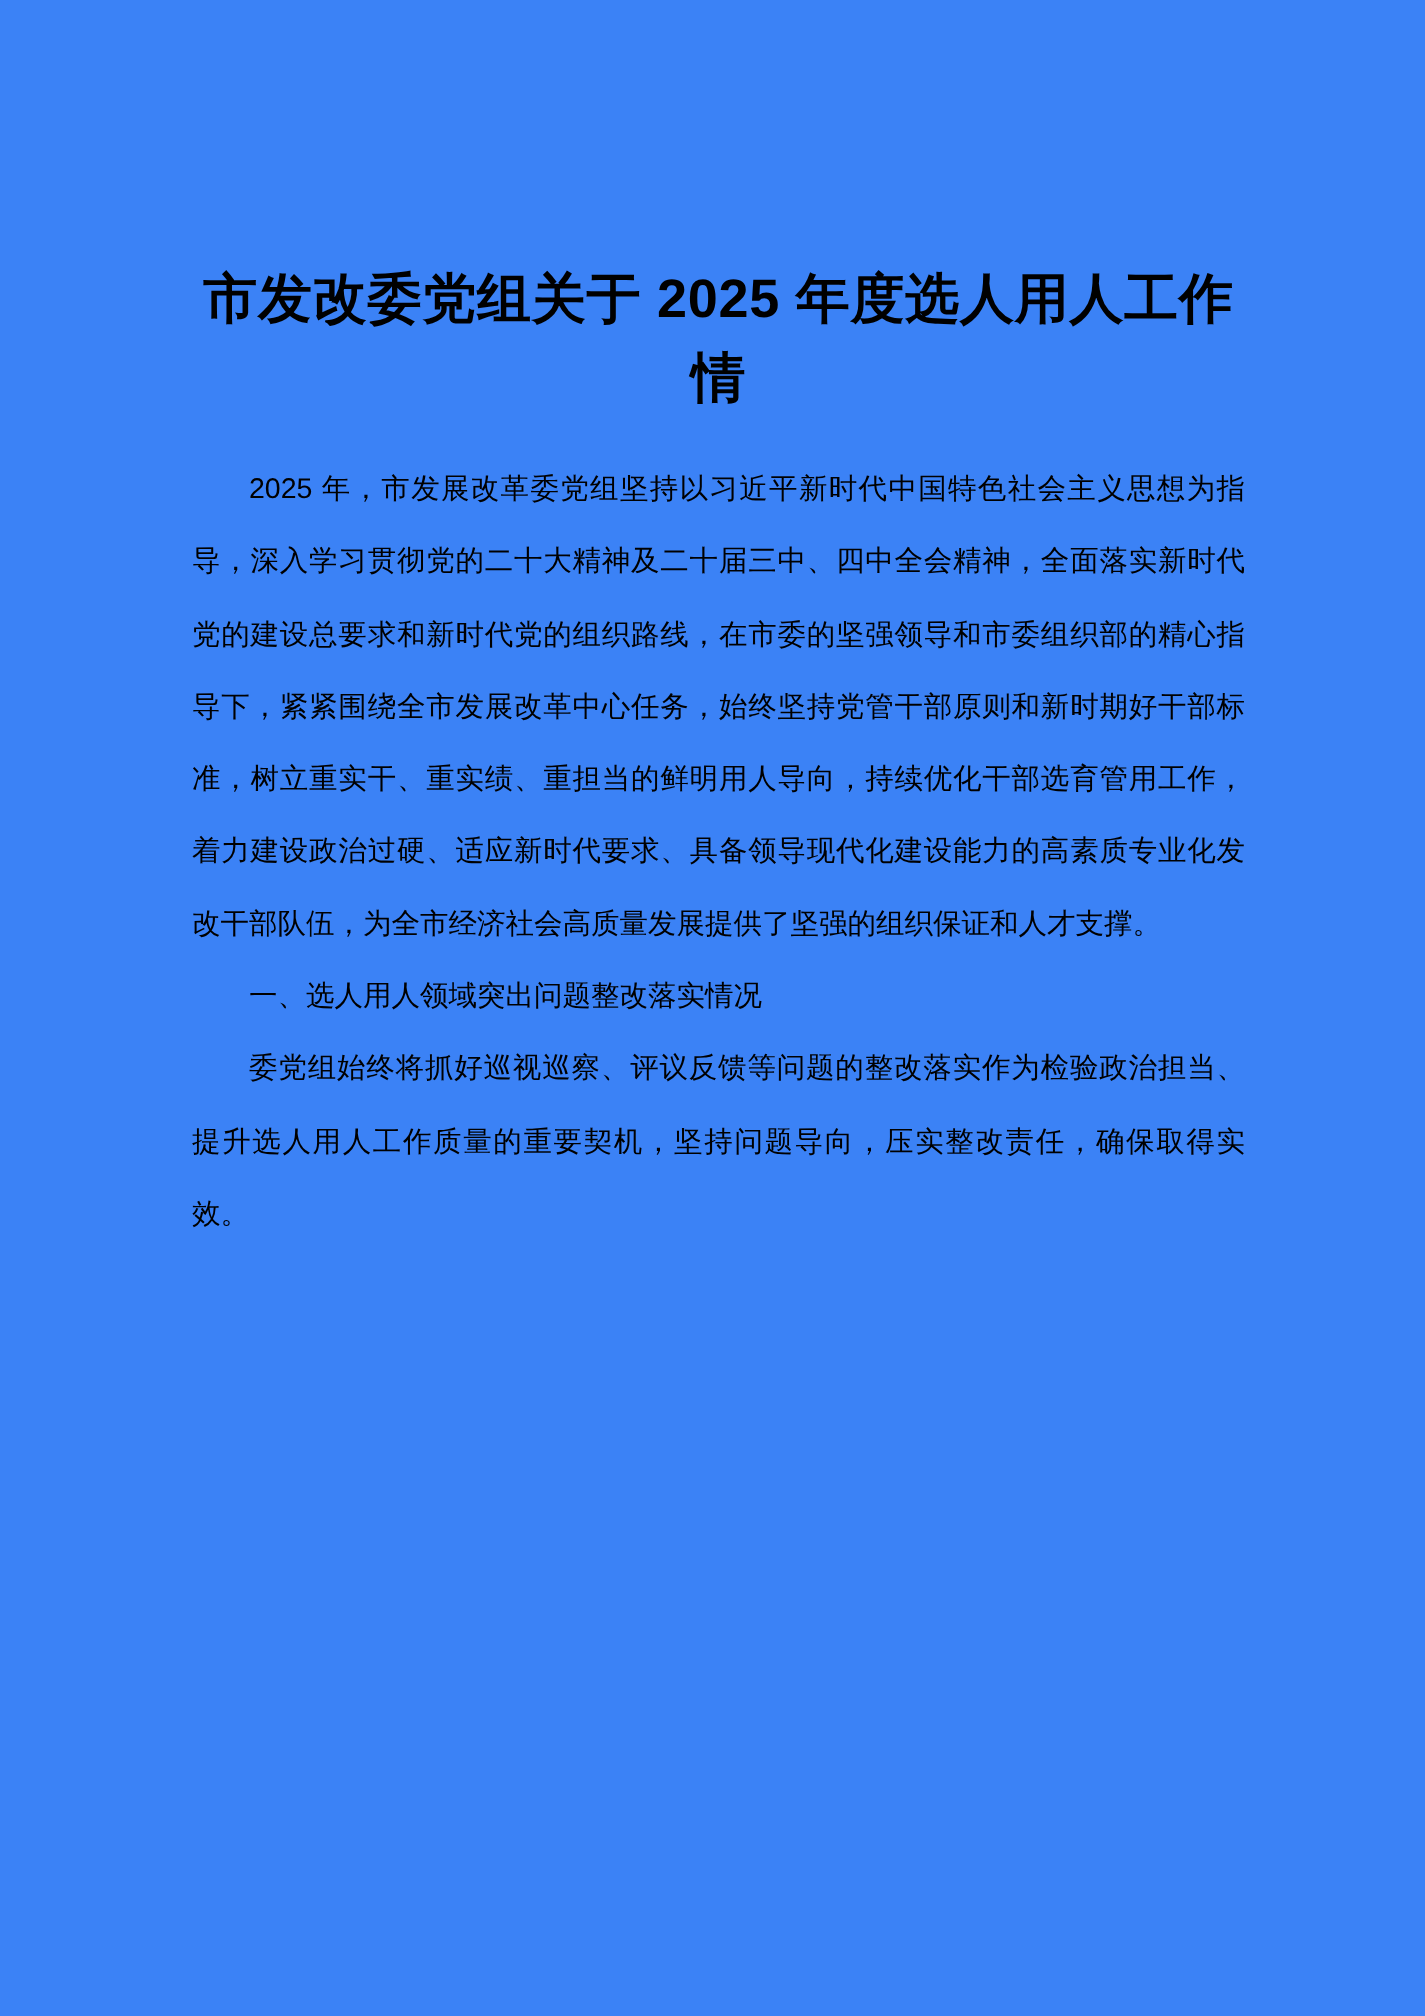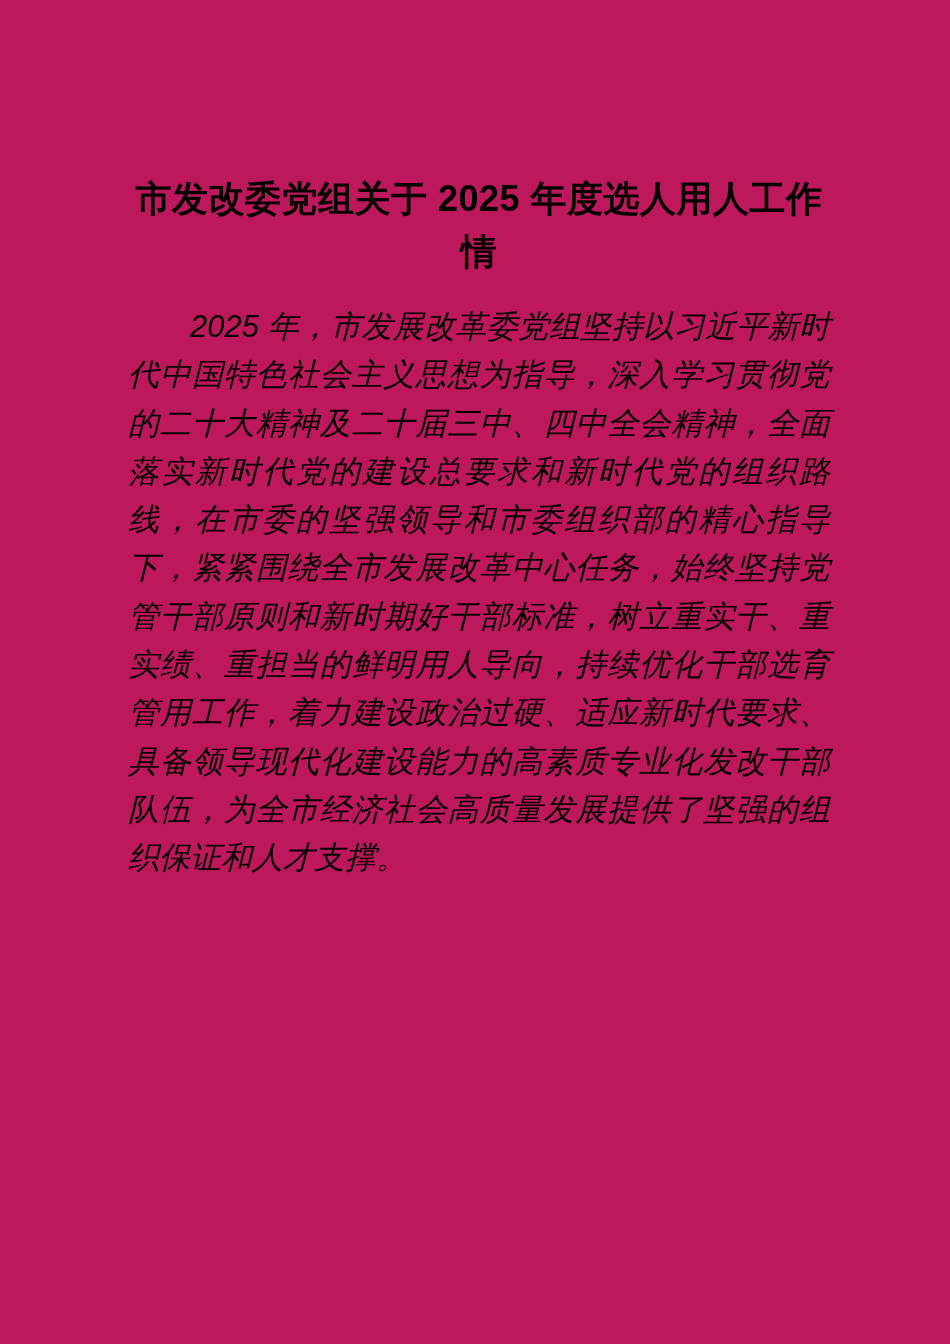--- a/index.html
+++ b/index.html
@@ -4,21 +4,21 @@
 <style>
   html, body {
     margin: 0;
     padding: 0;
     background: #ffffff;
   }
   .page {
     position: relative;
     width: 950px;
     height: 1344px;
-    background: #be185d;
+    background: #3b82f6;
     margin: 0 auto;
     overflow: hidden;
     font-family: "Liberation Sans", "DejaVu Sans", sans-serif;
     color: #000000;
     box-sizing: border-box;
   }
   .content {
     position: absolute;
     left: 128px;
     top: 0;
@@ -31,45 +31,46 @@
     text-align: center;
     margin: 0;
     padding-top: 172px;
     letter-spacing: 0.5px;
     color: #000000;
   }
   .body-block {
     margin-top: 25px;
   }
   p.para {
-    font-size: 31px;
+    font-size: 19px;
     line-height: 48.3px;
     margin: 0;
     text-align: justify;
     text-justify: inter-ideograph;
     text-indent: 2em;
     color: #000000;
     font-weight: normal;
     letter-spacing: 0px;
-    font-style: italic;
   }
   .bold-lead {
     font-weight: bold;
   }
 </style>
 </head>
 <body>
 
 <div class="page">
   <div class="content">
 
     <h1 class="doc-title"><span>市发改委党组关于 2025 年度选人用人工作情</span><br></h1>
 
     <div class="body-block">
 
       <p class="para">2025 年，市发展改革委党组坚持以习近平新时代中国特色社会主义思想为指导，深入学习贯彻党的二十大精神及二十届三中、四中全会精神，全面落实新时代党的建设总要求和新时代党的组织路线，在市委的坚强领导和市委组织部的精心指导下，紧紧围绕全市发展改革中心任务，始终坚持党管干部原则和新时期好干部标准，树立重实干、重实绩、重担当的鲜明用人导向，持续优化干部选育管用工作，着力建设政治过硬、适应新时代要求、具备领导现代化建设能力的高素质专业化发改干部队伍，为全市经济社会高质量发展提供了坚强的组织保证和人才支撑。</p>
 
+      <p class="para">一、选人用人领域突出问题整改落实情况</p>
 
+      <p class="para">委党组始终将抓好巡视巡察、评议反馈等问题的整改落实作为检验政治担当、提升选人用人工作质量的重要契机，坚持问题导向，压实整改责任，确保取得实效。</p>
 
 
     </div>
   </div>
 </div>
 
 </body></html>

